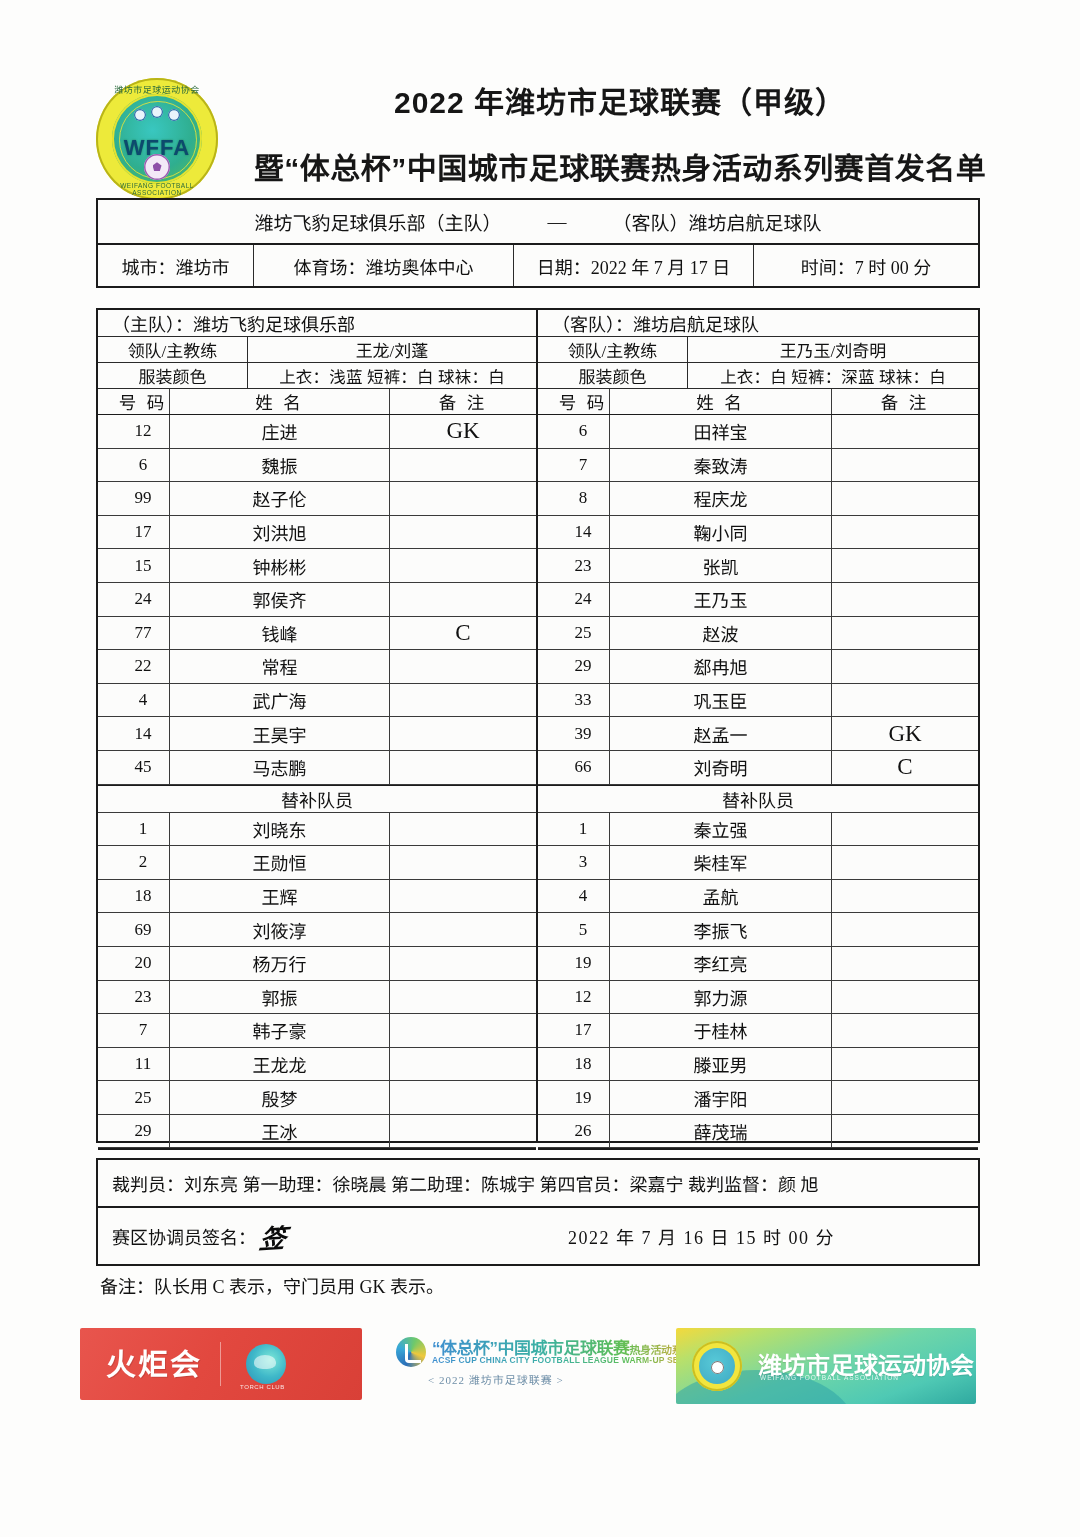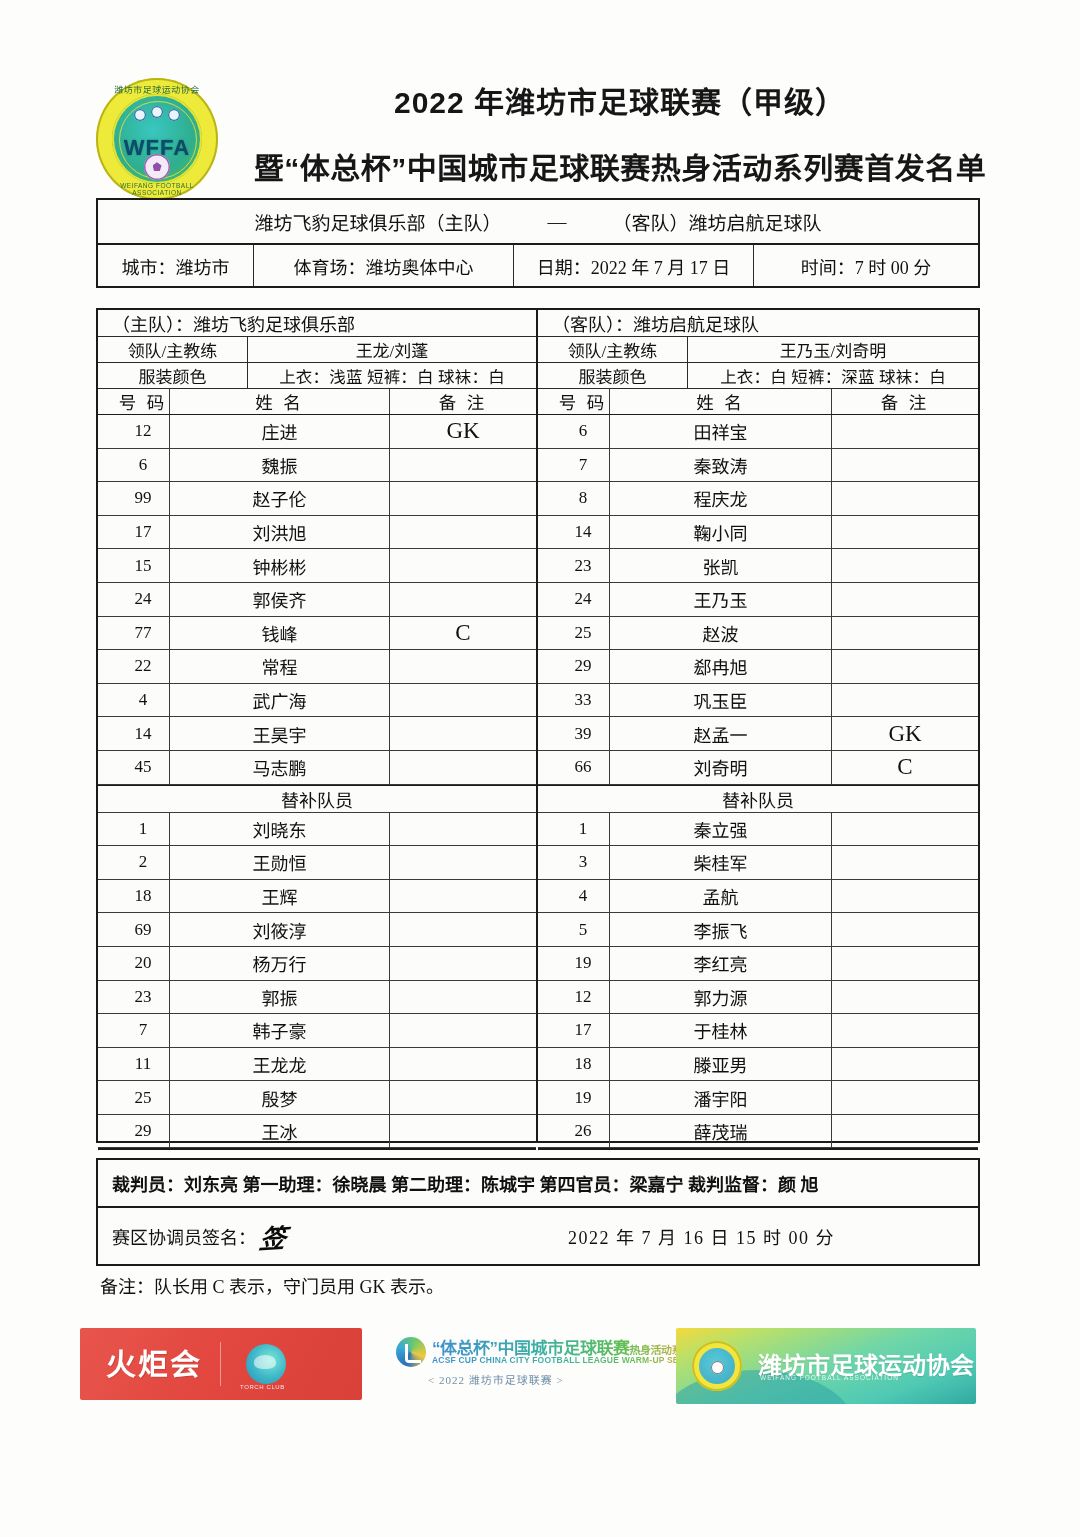--- a/index.html
+++ b/index.html
@@ -314,21 +314,20 @@
   }
   #ref-row {
     height: 48px;
     display: flex;
     align-items: center;
     padding-left: 14px;
     border-bottom: 2.2px solid #1b1b1b;
     box-sizing: border-box;
     font-size: 18px;
     white-space: nowrap;
-    font-weight: bold;
   }
   #coord-row {
     height: 56px;
     display: flex;
     align-items: center;
     padding-left: 14px;
     box-sizing: border-box;
     font-size: 18px;
     position: relative;
   }

